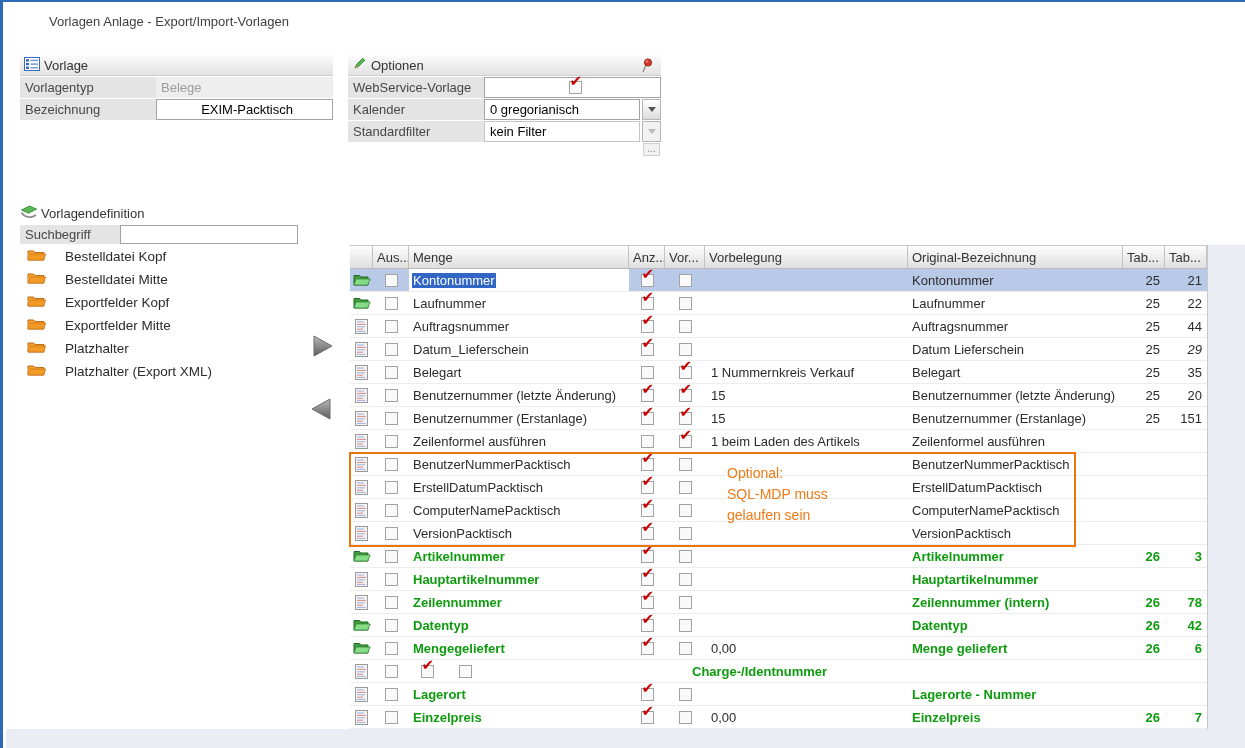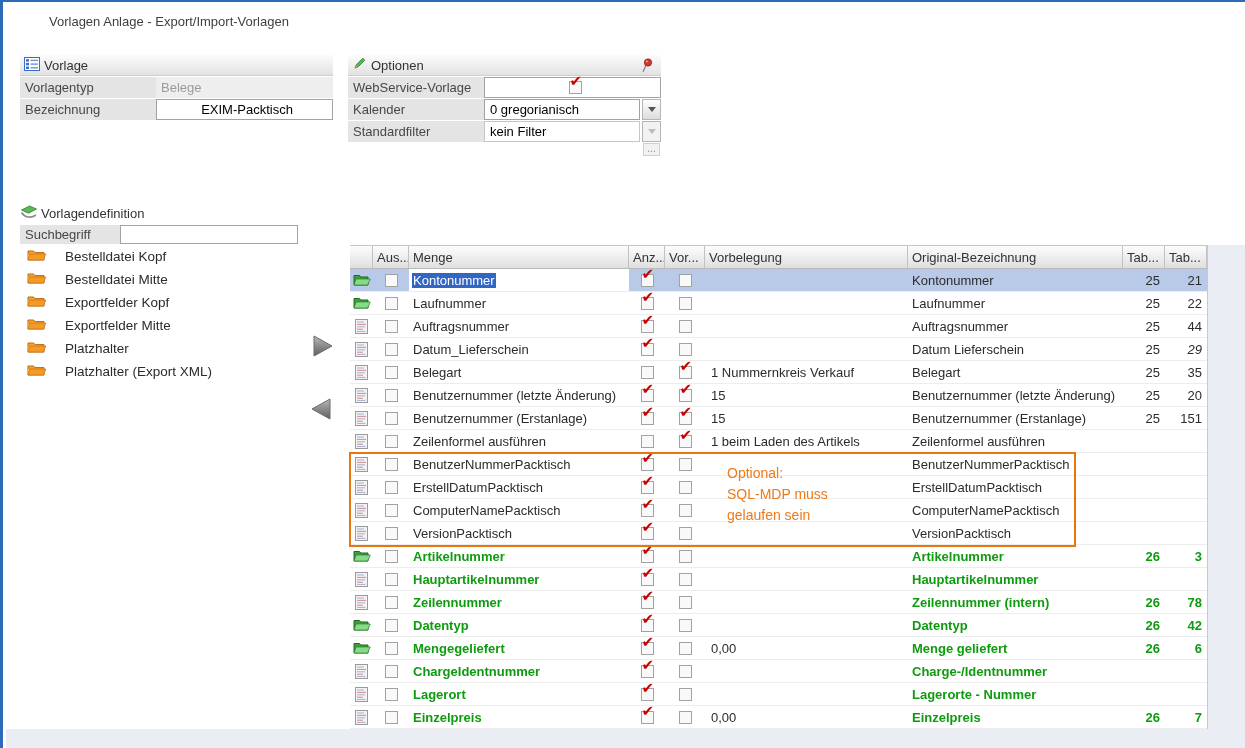--- a/index.html
+++ b/index.html
@@ -778,23 +778,20 @@
                 <line x1="2" y1="5.4" x2="11" y2="5.4" stroke="#d88a8a" stroke-width="1"></line>
                 <line x1="2" y1="7.8" x2="10" y2="7.8" stroke="#9fb0d8" stroke-width="1"></line>
                 <line x1="2" y1="10.2" x2="8" y2="10.2" stroke="#d88a8a" stroke-width="1"></line>
                 <line x1="2" y1="12.4" x2="10.5" y2="12.4" stroke="#9fb0d8" stroke-width="1"></line>
               </svg>
             </span>
           </div>
           <div class="cell center" style="width: 36px;">
             <span class="cb"></span>
           </div>
-          <div class="cell pad feld-cell" style="width: 220px;">
-            <span class="green-text">ChargeIdentnummer</span>
-          </div>
           <div class="cell center" style="width: 36px;">
             <span class="cb">
               <span class="mark">✔</span>
             </span>
           </div>
           <div class="cell center" style="width: 40px;">
             <span class="cb"></span>
           </div>
           <div class="cell pad6" style="width: 203px;"></div>
           <div class="cell pad green-text" style="width: 215px; text-align: right;">Charge-/Identnummer</div>

